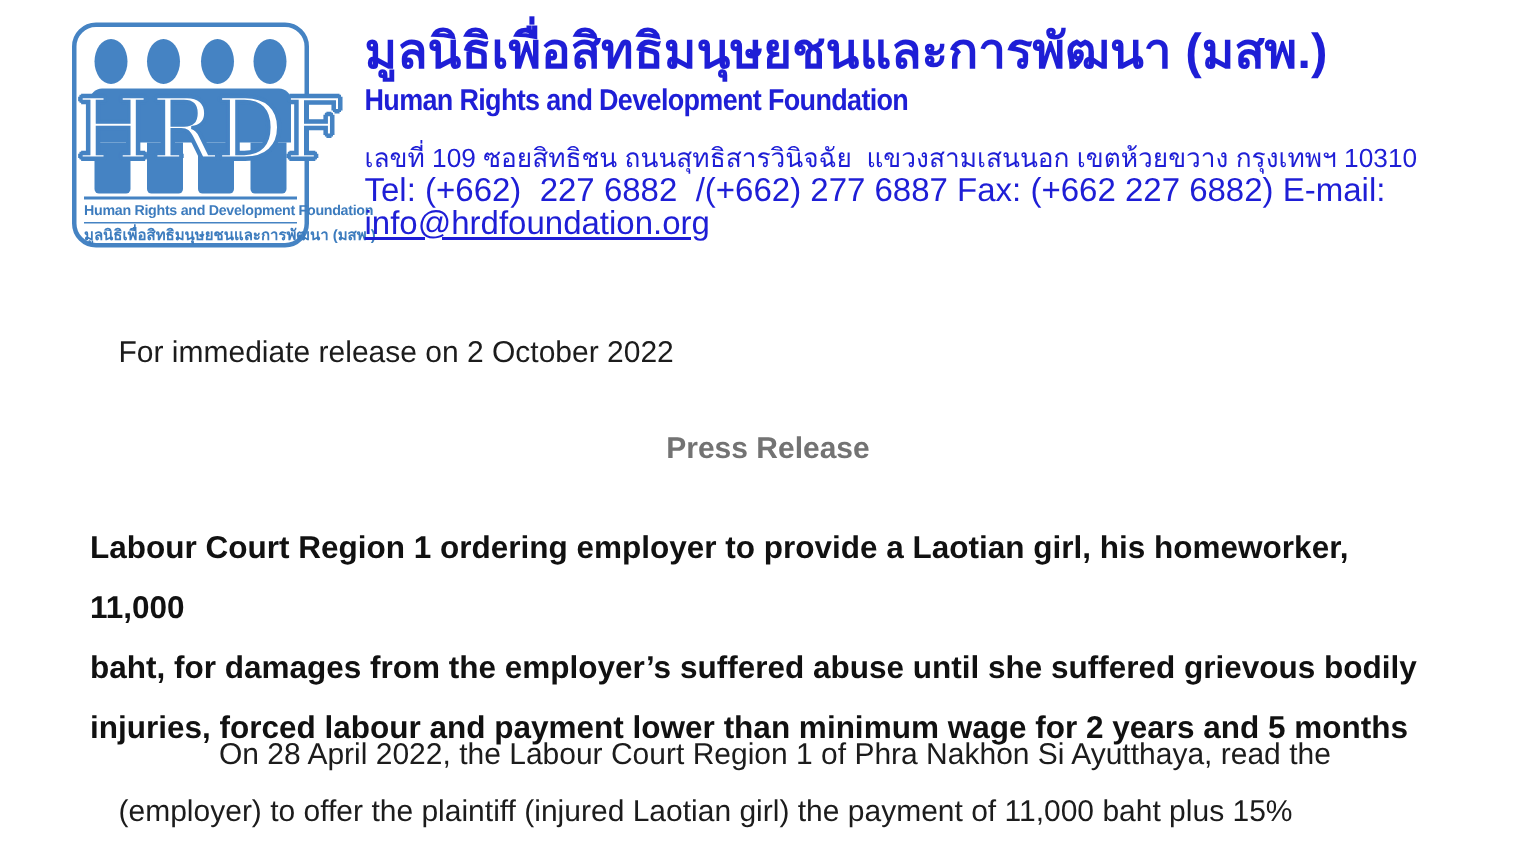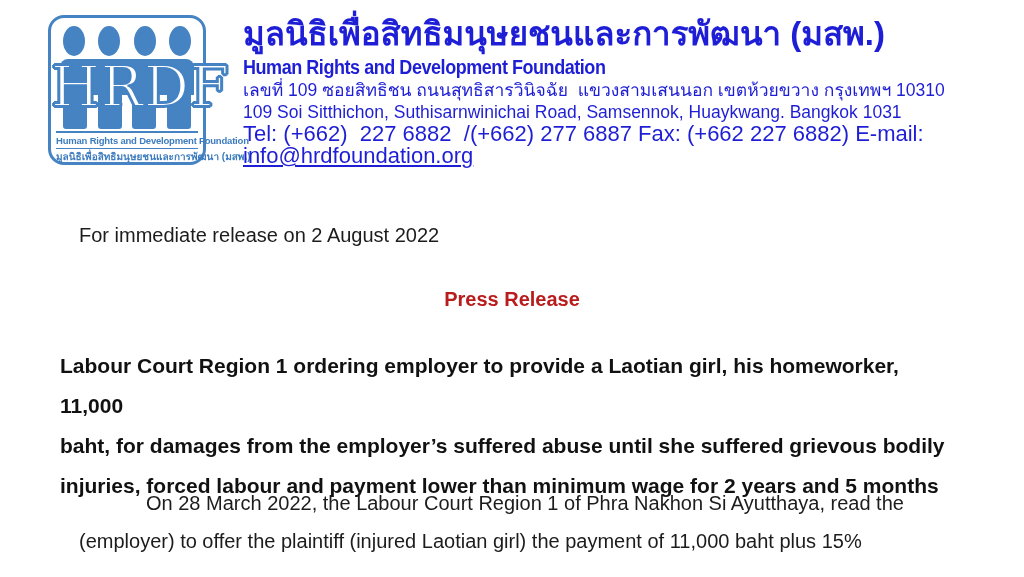--- a/index.html
+++ b/index.html
@@ -77,32 +77,32 @@
   .eng-title {
     font-size: 20px; font-weight: bold; line-height: 23px;
     letter-spacing: -0.5px;
     transform: scaleX(0.9); transform-origin: left top;
     white-space: nowrap;
   }
   .addr {
     font-size: 17.5px; line-height: 22px;
     white-space: pre-wrap;
   }
-  .addr-first { }
+  .addr-first { margin-top: 15px; }
   .contact { font-size: 22px; line-height: 22px; white-space: pre-wrap; }
   .email-link { color: inherit; text-decoration: underline; cursor: pointer; }
 
   
   .release-line {
     position: absolute; left: 79px; top: 224px;
     font-size: 20px; color: #1c1c1c;
   }
   .press-heading {
     position: absolute; left: 0; width: 1024px; top: 288px;
-    text-align: center; font-size: 20px; font-weight: bold; color: #b91c1c;
+    text-align: center; font-size: 20px; font-weight: bold; color: #737373;
   }
   .headline {
     position: absolute; left: 60px; right: 60px; top: 346px;
     text-align: left; font-size: 21px; font-weight: bold;
     line-height: 40px; color: #111111;
   }
   .body-para {
     position: absolute; left: 79px; right: 76px; top: 484px;
     font-size: 20px; line-height: 38px; color: #1c1c1c;
     text-align: left;
@@ -132,35 +132,34 @@
       </div>
       <div class="logo-acronym">HRDF</div>
       <div class="logo-en">Human Rights and Development Foundation</div>
       <div class="logo-th">มูลนิธิเพื่อสิทธิมนุษยชนและการพัฒนา (มสพ.)</div>
     </div>
 
     <div class="head-text">
       <div class="thai-title">มูลนิธิเพื่อสิทธิมนุษยชนและการพัฒนา (มสพ.)</div>
       <div class="eng-title">Human Rights and Development Foundation</div>
       <div class="addr addr-first">เลขที่ 109 ซอยสิทธิชน ถนนสุทธิสารวินิจฉัย  แขวงสามเสนนอก เขตห้วยขวาง กรุงเทพฯ 10310</div>
-      <div class="addr">109 Soi Sitthichon, Suthisarnwinichai Road, Samsennok, Huaykwang. Bangkok 1031</div>
       <div class="contact"><span>Tel: (+662)  227 6882  /(+662) 277 6887 Fax: (+662 227 6882) E-mail: </span><a class="email-link">info@hrdfoundation.org</a></div>
     </div>
   </header>
 
   <main>
-    <div class="release-line">For immediate release on 2 August 2022</div>
+    <div class="release-line">For immediate release on 2 October 2022</div>
 
     <div class="press-heading">Press Release</div>
 
     <div class="headline">
       <div>Labour Court Region 1 ordering employer to provide a Laotian girl, his homeworker, 11,000</div>
       <div>baht, for damages from the employer’s suffered abuse until she suffered grievous bodily</div>
       <div>injuries, forced labour and payment lower than minimum wage for 2 years and 5 months</div>
     </div>
 
     <div class="body-para">
-      <div class="first-line">On 28 March 2022, the Labour Court Region 1 of Phra Nakhon Si Ayutthaya, read the</div>
+      <div class="first-line">On 28 April 2022, the Labour Court Region 1 of Phra Nakhon Si Ayutthaya, read the</div>
       <div>(employer) to offer the plaintiff (injured Laotian girl) the payment of 11,000 baht plus 15%</div>
     </div>
   </main>
 
 </div>
 
 </body></html>

